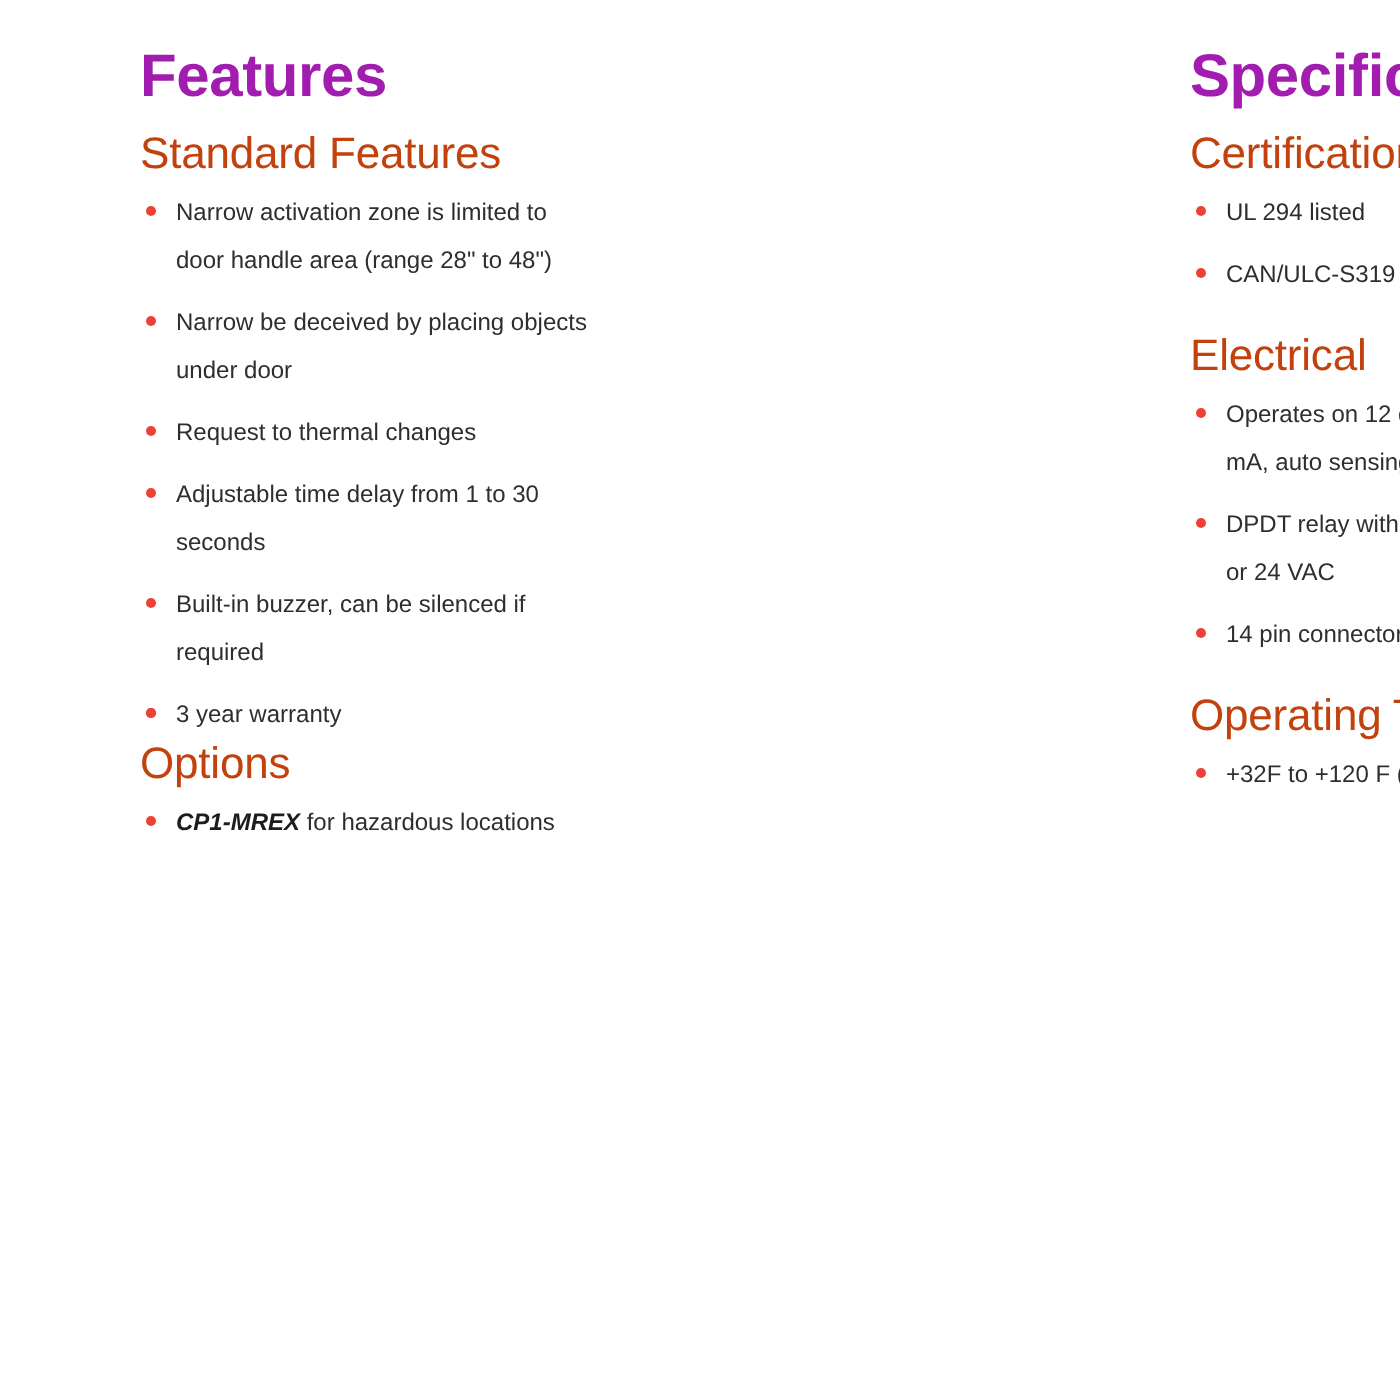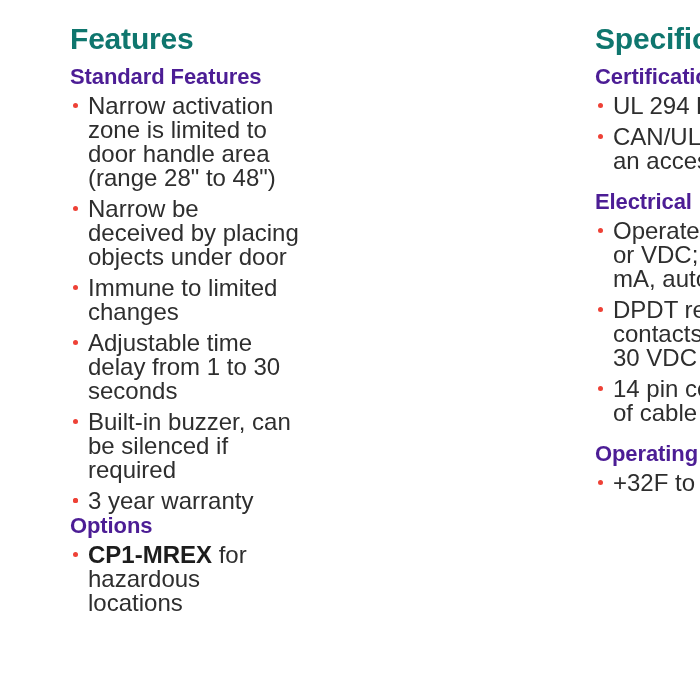--- a/index.html
+++ b/index.html
@@ -39,66 +39,67 @@
     margin-left: -70px;
   }
   .col-right-inner {
     width: 310px;
   }
 
   h1.section-title {
     font-size: 30px;
     line-height: 34px;
     font-weight: bold;
-    color: #0f766e;
+    color: #a21caf;
     margin: 0 0 8px 0;
     letter-spacing: -0.2px;
   }
   h2.sub-title {
     font-size: 22px;
     line-height: 26px;
-    font-weight: bold;
-    color: #4c1d95;
+    font-weight: normal;
+    color: #c2410c;
     margin: 0 0 4px 0;
     letter-spacing: -0.1px;
   }
   h2.sub-title.spaced {
     margin-top: 16px;
   }
   h2.sub-title.spaced-lg {
   }
 
   ul.bullets {
     list-style: none;
     margin: 0 0 0 0;
     padding: 0;
   }
   ul.bullets li {
     position: relative;
     padding-left: 18px;
     margin: 0 0 7px 0;
-    font-size: 24px;
+    font-size: 12px;
     line-height: 24px;
     color: #2e2e2e;
   }
   ul.bullets li:last-child {
     margin-bottom: 0;
   }
   ul.bullets li .dot {
     position: absolute;
     left: 3px;
     top: 9px;
     width: 5px;
     height: 5px;
     border-radius: 50%;
     background: #ee4136;
   }
   .bold-code {
     font-weight: bold;
     color: #1d1d1d;
+    font-style: italic;
   }
   .li-text { display: inline; }
 </style>
 </head>
 <body>
 
 <div class="page">
   <div class="columns">
 
     <div class="col col-left">
@@ -110,21 +111,21 @@
         <li>
           <span class="dot"></span>
           <span class="li-text">Narrow activation zone is limited to door handle area (range 28" to 48")</span>
         </li>
         <li>
           <span class="dot"></span>
           <span class="li-text">Narrow be deceived by placing objects under door</span>
         </li>
         <li>
           <span class="dot"></span>
-          <span class="li-text">Immune to limited changes</span>
+          <span class="li-text">Request to thermal changes</span>
         </li>
         <li>
           <span class="dot"></span>
           <span class="li-text">Adjustable time delay from 1 to 30 seconds</span>
         </li>
         <li>
           <span class="dot"></span>
           <span class="li-text">Built-in buzzer, can be silenced if required</span>
         </li>
         <li>

